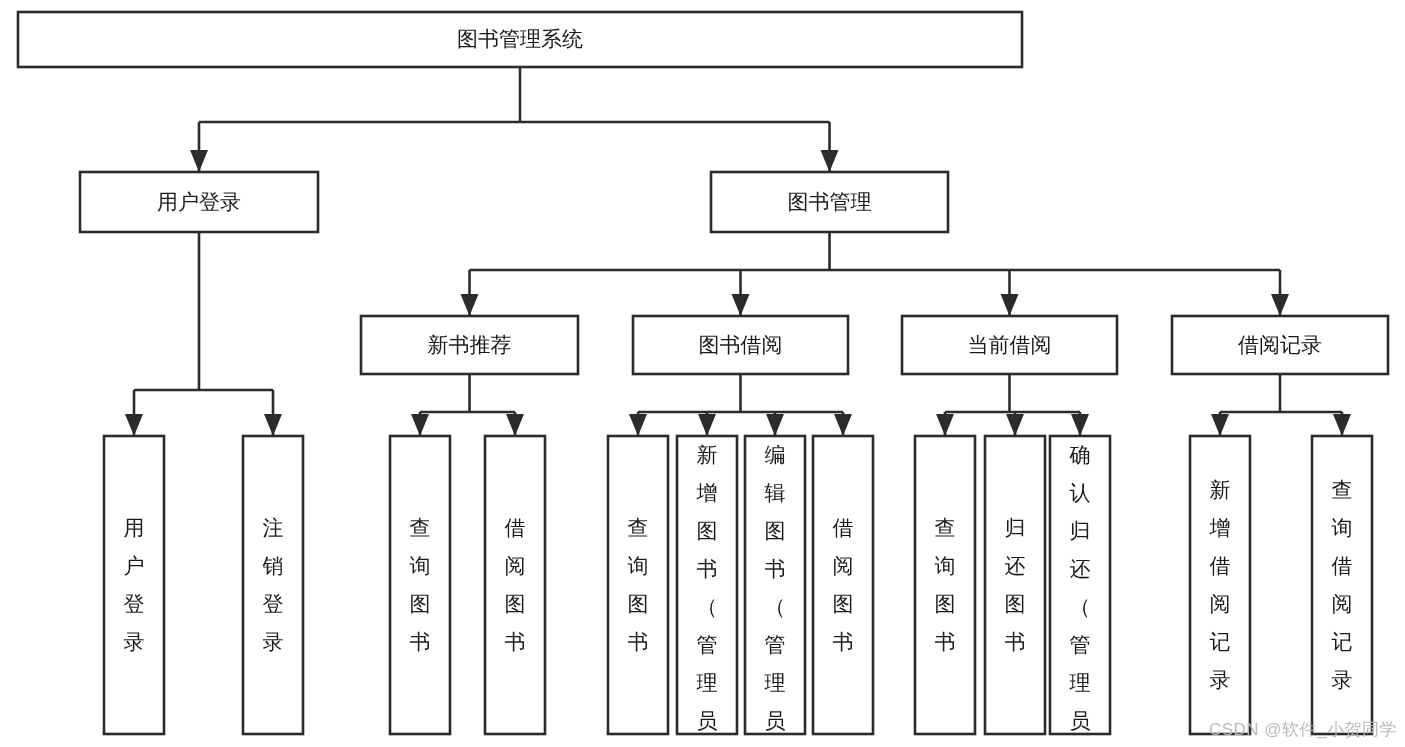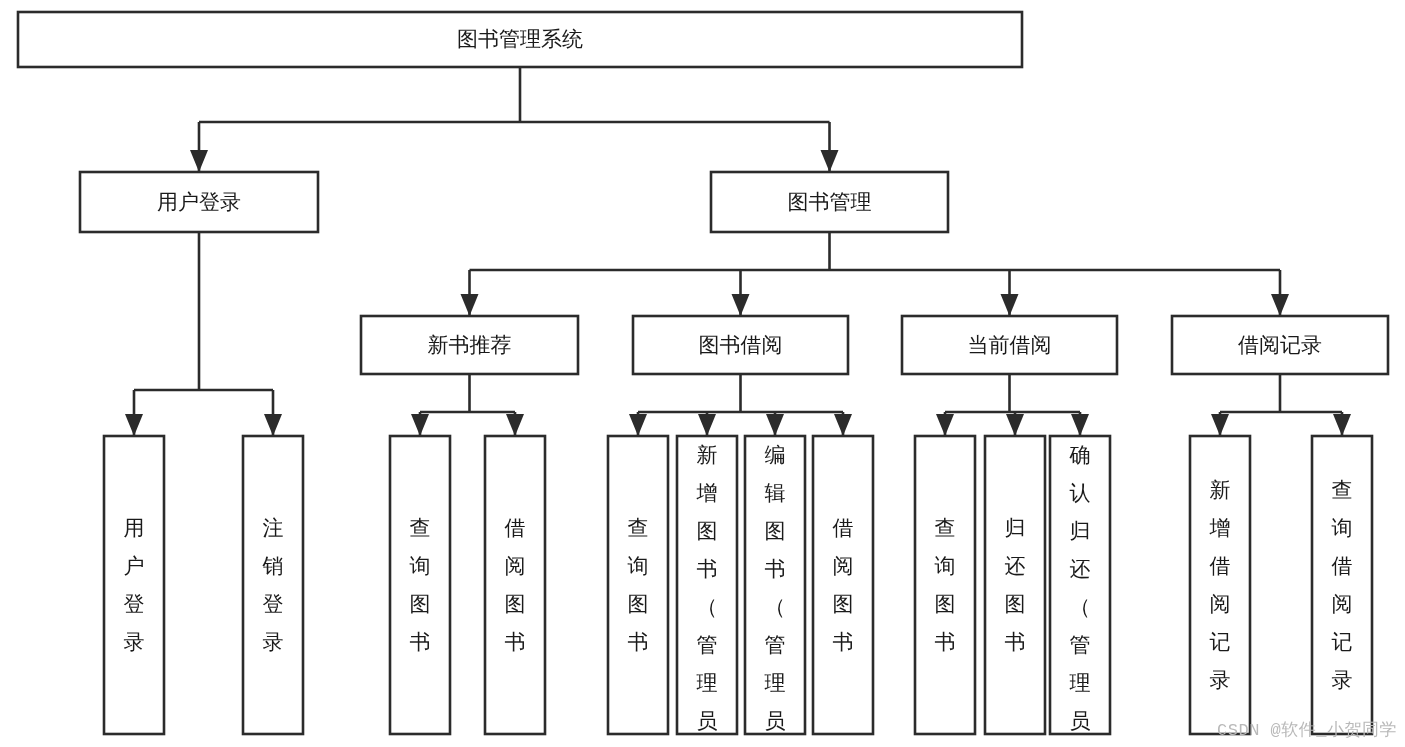--- a/index.html
+++ b/index.html
@@ -49,21 +49,21 @@
     stroke-width: 2.6;
     fill: none;
   }
   .arrow-head {
     fill: #2b2b2b;
   }
   .watermark-text {
     position: absolute;
     right: 8px;
     bottom: 6px;
-    font-family: Liberation Mono, monospace;
+    font-family: Liberation Sans, sans-serif;
     font-size: 17px;
     color: #b9b9b9;
     white-space: nowrap;
     letter-spacing: 0.5px;
     pointer-events: none;
   }
 </style>
 </head>
 <body>
 

